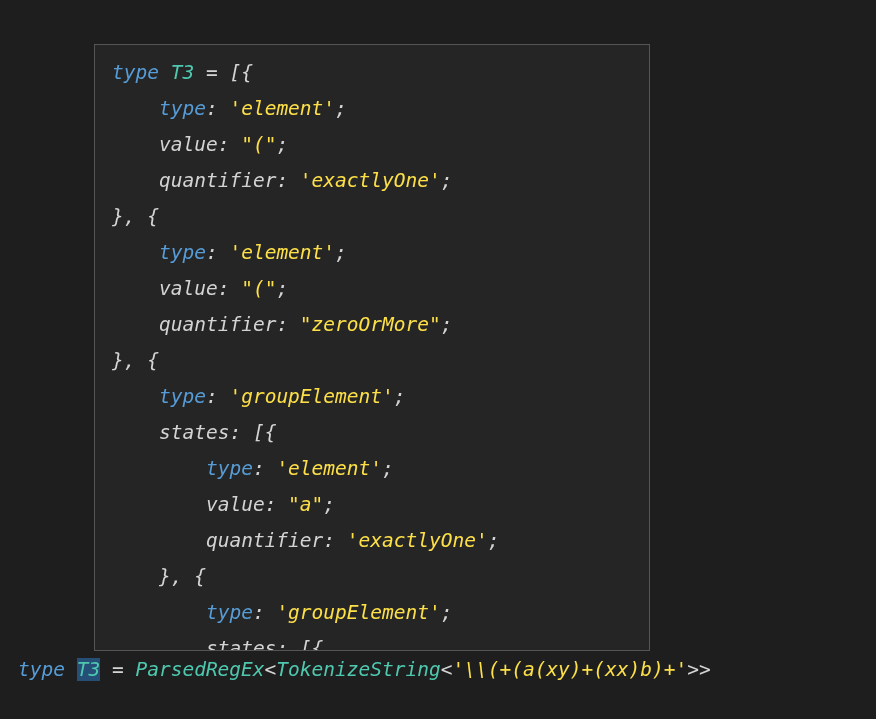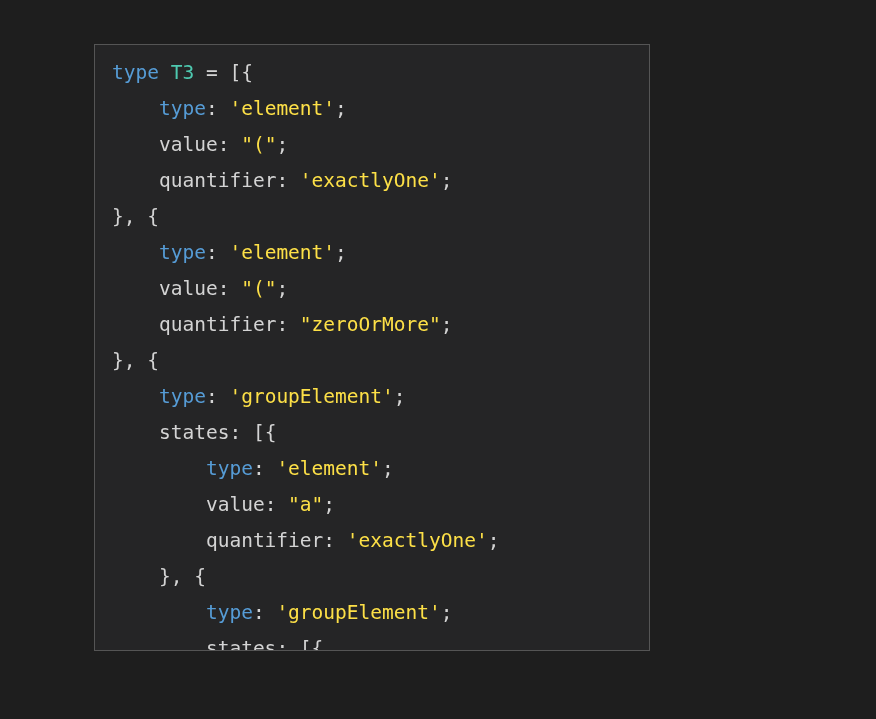--- a/index.html
+++ b/index.html
@@ -13,20 +13,21 @@
     overflow: hidden;
     position: relative;
     font-family: "DejaVu Sans Mono", "Liberation Mono", monospace;
   }
 
   
   #editor {
     position: absolute;
     inset: 0;
     background: #1e1e1e;
+    font-style: italic;
   }
 
   
   #hover-popup {
     position: absolute;
     left: 94px;
     top: 44px;
     width: 556px;
     height: 607px;
     background: #252526;
@@ -79,14 +80,15 @@
 </style>
 </head>
 <body>
 
 <div id="editor">
 
   <div id="hover-popup">
     <div id="popup-code"><span class="ln"><span></span><span class="t-kw">type</span><span class="t-plain"> </span><span class="t-type">T3</span><span class="t-plain"> = [{</span></span><span class="ln"><span>    </span><span class="t-prop">type</span><span class="t-plain">: </span><span class="t-str">'element'</span><span class="t-plain">;</span></span><span class="ln"><span>    </span><span class="t-plain">value</span><span class="t-plain">: </span><span class="t-str">"("</span><span class="t-plain">;</span></span><span class="ln"><span>    </span><span class="t-plain">quantifier</span><span class="t-plain">: </span><span class="t-str">'exactlyOne'</span><span class="t-plain">;</span></span><span class="ln"><span></span><span class="t-plain">}, {</span></span><span class="ln"><span>    </span><span class="t-prop">type</span><span class="t-plain">: </span><span class="t-str">'element'</span><span class="t-plain">;</span></span><span class="ln"><span>    </span><span class="t-plain">value</span><span class="t-plain">: </span><span class="t-str">"("</span><span class="t-plain">;</span></span><span class="ln"><span>    </span><span class="t-plain">quantifier</span><span class="t-plain">: </span><span class="t-str">"zeroOrMore"</span><span class="t-plain">;</span></span><span class="ln"><span></span><span class="t-plain">}, {</span></span><span class="ln"><span>    </span><span class="t-prop">type</span><span class="t-plain">: </span><span class="t-str">'groupElement'</span><span class="t-plain">;</span></span><span class="ln"><span>    </span><span class="t-plain">states</span><span class="t-plain">: [{</span></span><span class="ln"><span>        </span><span class="t-prop">type</span><span class="t-plain">: </span><span class="t-str">'element'</span><span class="t-plain">;</span></span><span class="ln"><span>        </span><span class="t-plain">value</span><span class="t-plain">: </span><span class="t-str">"a"</span><span class="t-plain">;</span></span><span class="ln"><span>        </span><span class="t-plain">quantifier</span><span class="t-plain">: </span><span class="t-str">'exactlyOne'</span><span class="t-plain">;</span></span><span class="ln"><span>    </span><span class="t-plain">}, {</span></span><span class="ln"><span>        </span><span class="t-prop">type</span><span class="t-plain">: </span><span class="t-str">'groupElement'</span><span class="t-plain">;</span></span><span class="ln"><span>        </span><span class="t-plain">states</span><span class="t-plain">: [{</span></span></div>
   </div>
 
+  <div id="source-line"><span class="t-kw">type</span><span class="t-plain"> </span><span class="t-type t-sel">T3</span><span class="t-plain"> = </span><span class="t-type">ParsedRegEx</span><span class="t-plain">&lt;</span><span class="t-type">TokenizeString</span><span class="t-plain">&lt;</span><span class="t-str">'\\(+(a(xy)+(xx)b)+'</span><span class="t-plain">&gt;&gt;</span></div>
 
 </div>
 
 </body></html>

